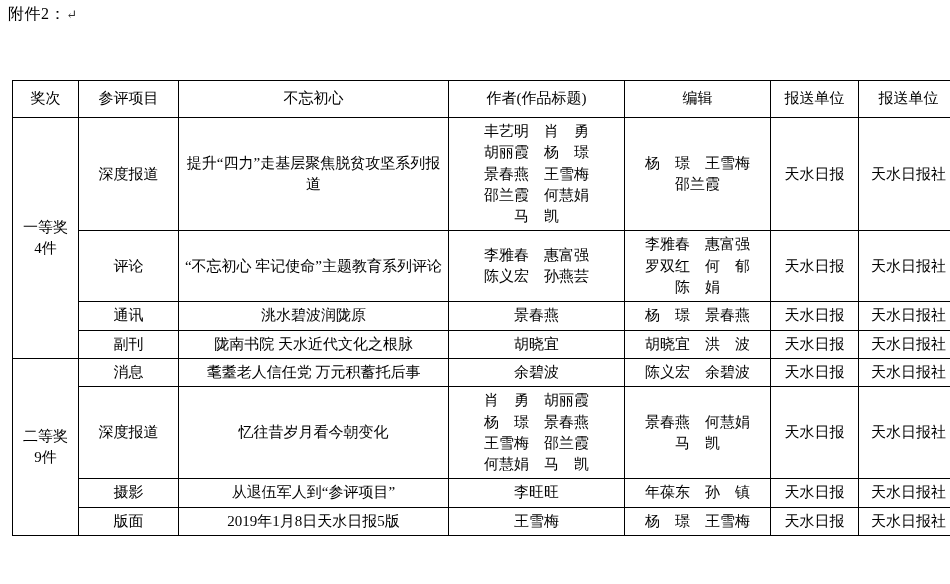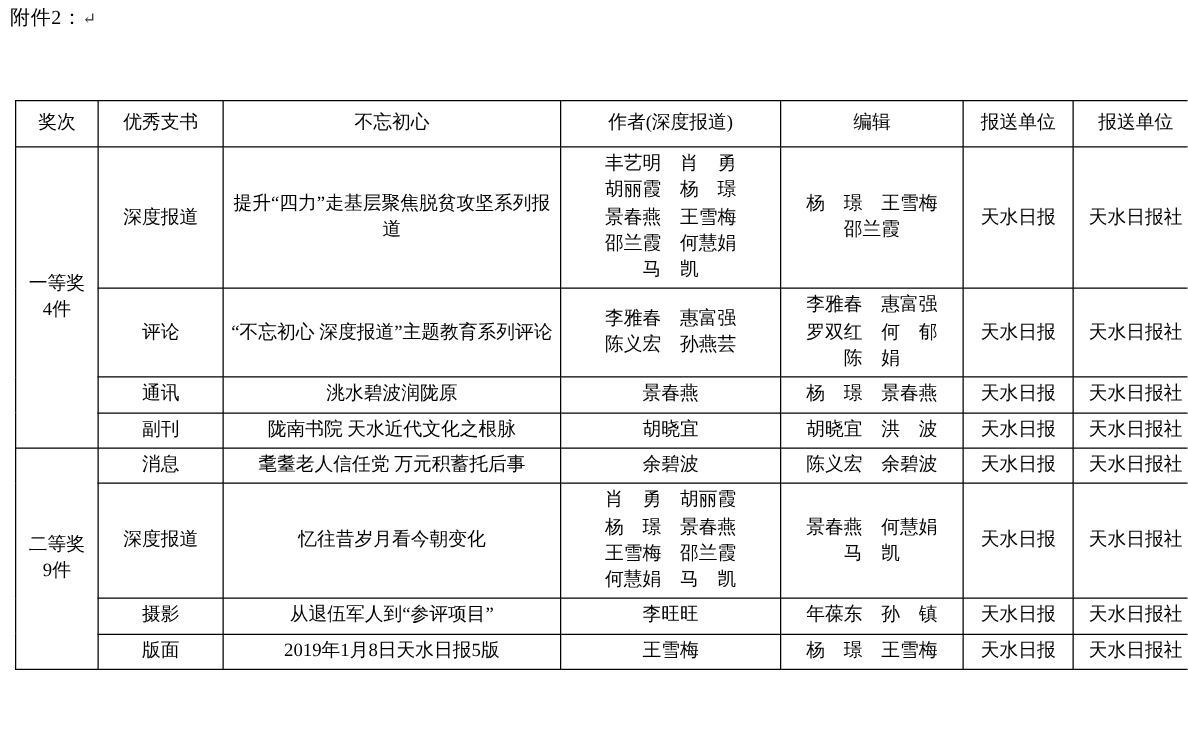--- a/index.html
+++ b/index.html
@@ -101,23 +101,23 @@
       <col class="col-cat">
       <col class="col-title">
       <col class="col-author">
       <col class="col-editor">
       <col class="col-media">
       <col class="col-unit">
     </colgroup>
     <thead>
       <tr>
         <td>奖次</td>
-        <td>优秀支书</td>
+        <td>参评项目</td>
         <td>不忘初心</td>
-        <td>作者(深度报道)</td>
+        <td>作者(作品标题)</td>
         <td>编辑</td>
         <td>报送单位</td>
         <td>报送单位</td>
       </tr>
     </thead>
     <tbody>
 
       <tr>
         <td class="rank-cell" rowspan="4">一等奖
 4件</td>
@@ -128,21 +128,21 @@
 景春燕　王雪梅
 邵兰霞　何慧娟
 马　凯</td>
         <td>杨　璟　王雪梅
 邵兰霞</td>
         <td>天水日报</td>
         <td>天水日报社</td>
       </tr>
       <tr>
         <td>评论</td>
-        <td>“不忘初心 深度报道”主题教育系列评论</td>
+        <td>“不忘初心 牢记使命”主题教育系列评论</td>
         <td>李雅春　惠富强
 陈义宏　孙燕芸</td>
         <td>李雅春　惠富强
 罗双红　何　郁
 陈　娟</td>
         <td>天水日报</td>
         <td>天水日报社</td>
       </tr>
       <tr>
         <td>通讯</td>

